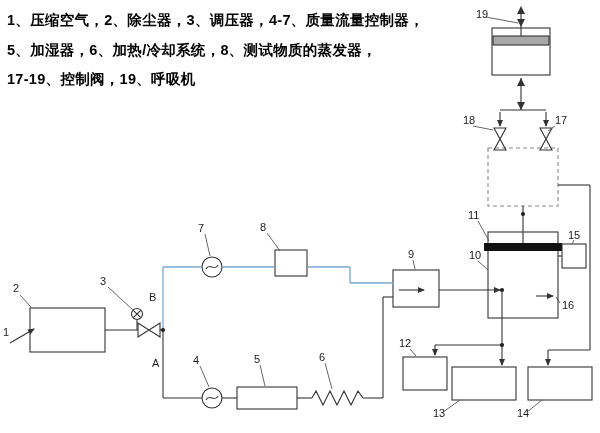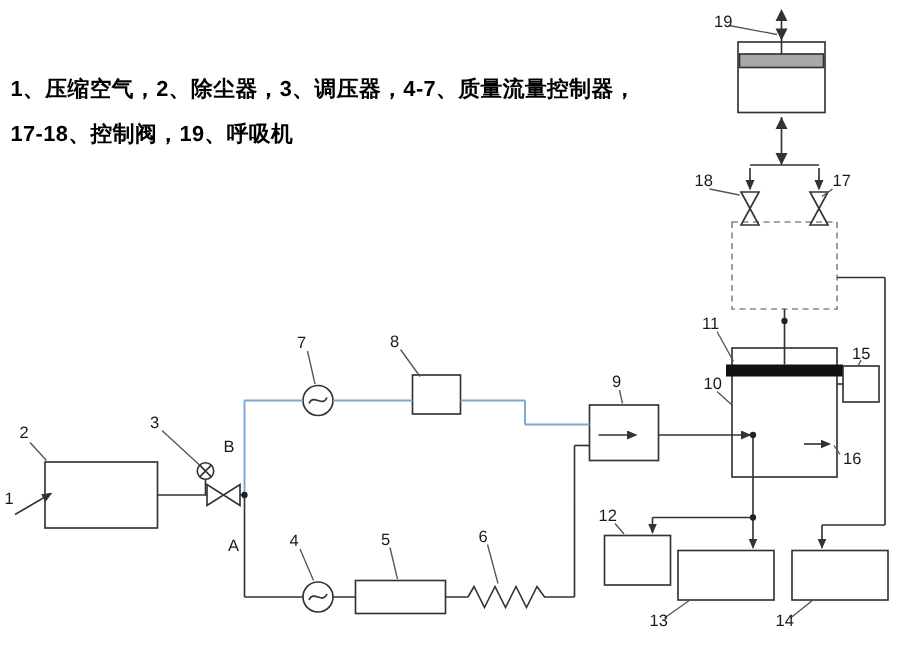--- a/index.html
+++ b/index.html
@@ -1,30 +1,31 @@
 <!DOCTYPE html>
 <html><head>
 <meta charset="utf-8">
 <style>
   html,body{margin:0;padding:0;background:#ffffff;}
   .canvas{position:relative;width:600px;height:433px;background:#ffffff;overflow:hidden;
           font-family:"Liberation Sans",sans-serif;}
   .legend{position:absolute;left:7px;top:6px;font-weight:bold;font-size:14.5px;
-          line-height:29.5px;color:#000;white-space:nowrap;letter-spacing:.3px;z-index:1;margin-top:40px;}
+          line-height:29.5px;color:#000;white-space:nowrap;letter-spacing:.3px;z-index:1;}
   svg{position:absolute;left:0;top:0;z-index:2;}
   svg text{font-family:"Liberation Sans",sans-serif;font-size:11px;fill:#1a1a1a;}
 </style>
 </head>
 <body>
 
 <div class="canvas">
 
   <div class="legend">
     <div>1、压缩空气，2、除尘器，3、调压器，4-7、质量流量控制器，</div>
-    <div>17-18、控制阀，19、呼吸机</div>
+    <div>5、加湿器，6、加热/冷却系统，8、测试物质的蒸发器，</div>
+    <div>17-19、控制阀，19、呼吸机</div>
   </div>
 
   <svg width="600" height="433" viewBox="0 0 600 433">
     <defs>
       <marker id="arr" markerWidth="8" markerHeight="8" refX="6" refY="3" orient="auto" markerUnits="userSpaceOnUse">
         <path d="M0,0 L7,3 L0,6 Z" fill="#333333"></path>
       </marker>
     </defs>
 
     <g fill="none" stroke="#333333" stroke-width="1.1">

